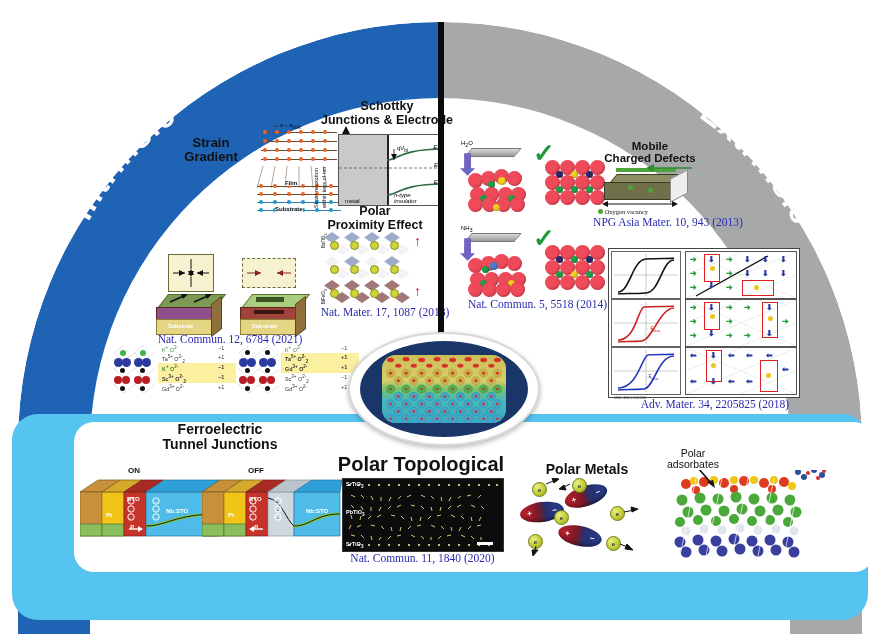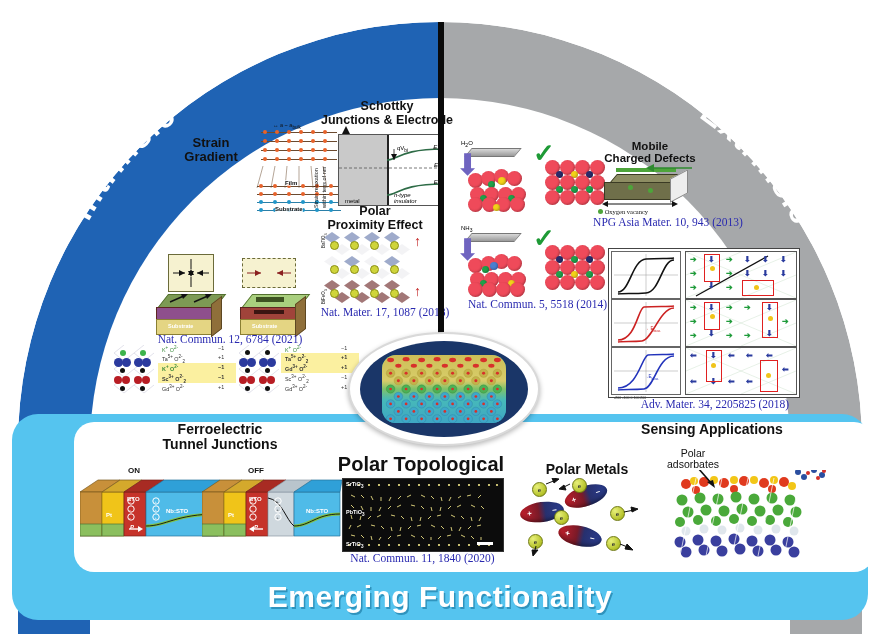--- a/index.html
+++ b/index.html
@@ -680,21 +680,20 @@
       <div class="redbox" style="left:74px;top:12px;width:16px;height:30px;"></div>
       <div style="position:absolute;left:25px;top:15px;width:5px;height:5px;border-radius:50%;background:#f0c419;"></div>
       <div style="position:absolute;left:80px;top:25px;width:5px;height:5px;border-radius:50%;background:#f0c419;"></div>
     </div>
   </div>
 
   <div class="cite" style="left:620px;top:398px;width:190px;">Adv. Mater. 34, 2205825 (2018)</div>
 
   <div class="bottom-band">
     <div class="bottom-inner"></div>
-    <div class="bottom-title">Emerging Functionality</div>
   </div>
 
   <div class="hd" style="left:120px;top:422px;width:200px;font-size:14px;z-index:25;">Ferroelectric<br>Tunnel Junctions</div>
 
   <div class="state" style="left:128px;top:466px;z-index:25;">ON</div>
   <div class="ftj" style="left:80px;top:474px;width:140px;height:78px;z-index:25;">
     <svg style="position:absolute;inset:0;width:140px;height:78px;">
       <polygon points="0,18 18,6 40,6 22,18" fill="#c8903a" stroke="#7a5a1e" stroke-width="0.7"></polygon>
       <polygon points="0,18 22,18 22,62 0,62" fill="#c8903a" stroke="#7a5a1e" stroke-width="0.7"></polygon>
       <polygon points="0,50 22,50 22,62 0,62" fill="#8bbf5e" stroke="#4f7335" stroke-width="0.7"></polygon>
@@ -878,21 +877,20 @@
         <line x1="104" y1="34" x2="114" y2="32"></line>
           <polygon points="118,31 111,29 112,34"></polygon>
         <line x1="16" y1="68" x2="14" y2="76"></line>
           <polygon points="13,78 18,72 12,72"></polygon>
         <line x1="100" y1="66" x2="110" y2="70"></line>
           <polygon points="113,72 107,66 105,71"></polygon>
       </g>
     </svg>
   </div>
 
-  <div class="hd" style="left:612px;top:422px;width:200px;font-size:14px;z-index:25;">Sensing Applications</div>
 
   <div class="hd" style="left:648px;top:448px;width:90px;font-size:10.5px;font-weight:normal;z-index:25;">Polar<br>adsorbates</div>
 
   <div class="sens" style="left:672px;top:470px;width:160px;height:88px;z-index:25;">
     <svg style="position:absolute;inset:0;width:160px;height:88px;">
       <g>
         <g fill="#e03a1e">
           <circle cx="14" cy="14" r="5"></circle>
             <circle cx="32" cy="12" r="5"></circle>
             <circle cx="52" cy="13" r="5"></circle>

